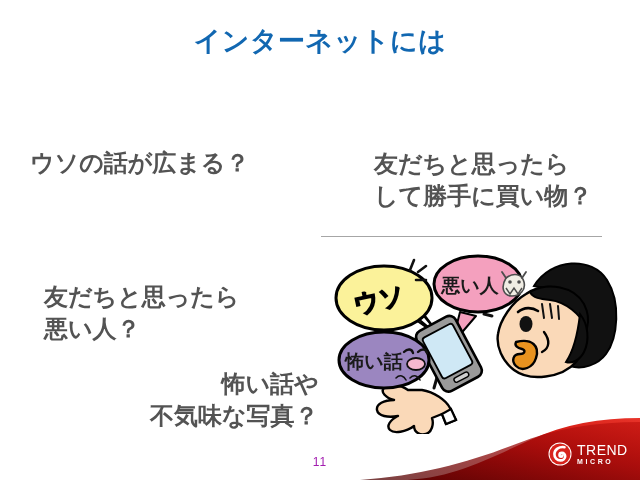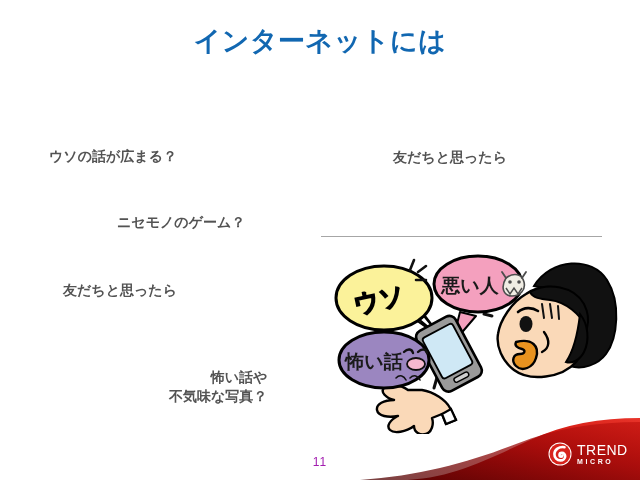--- a/index.html
+++ b/index.html
@@ -30,25 +30,24 @@
     font-weight: bold;
     line-height: 1.33;
     letter-spacing: 0.5px;
   }
   #title .tline { display: block; white-space: nowrap; }
 
   
   .body-text {
     position: absolute;
     color: #535353;
-    font-size: 14px;
+    font-size: 24px;
     font-weight: bold;
     line-height: 1.34;
     white-space: nowrap;
-    margin-left: 19px;
   }
   #txt-uso      { left: 30px;  top: 147px; }
   #txt-dareka   { left: 374px; top: 148px; }
   #txt-nisemono { left: 98px;  top: 213px; }
   #txt-tomodachi{ left: 44px;  top: 281px; }
   #txt-kowai    { left: 150px; top: 368px; text-align: right; }
   .body-text .ln { display: block; }
 
   
   #divider {
@@ -129,28 +128,27 @@
   <div id="title">
     <span class="tline">インターネットには</span>
   </div>
 
   <div class="body-text" id="txt-uso">
     <span class="ln">ウソの話が広まる？</span>
   </div>
 
   <div class="body-text" id="txt-dareka">
     <span class="ln">友だちと思ったら</span>
-  </div>
-
-  <div class="body-text" id="txt-nisemono">
-    <span class="ln">ニセモノのゲーム？</span>
-  </div>
+    <span class="ln">して勝手に買い物？</span>
+  </div>
+
 
   <div class="body-text" id="txt-tomodachi">
     <span class="ln">友だちと思ったら</span>
+    <span class="ln">悪い人？</span>
   </div>
 
   <div class="body-text" id="txt-kowai">
     <span class="ln">怖い話や</span>
     <span class="ln">不気味な写真？</span>
   </div>
 
   <div id="divider"></div>
 
   <div id="illustration">

